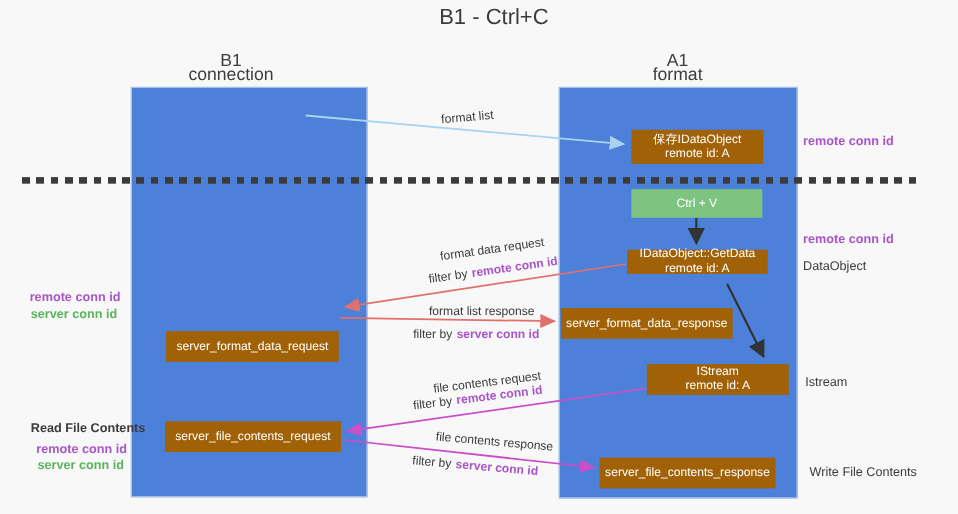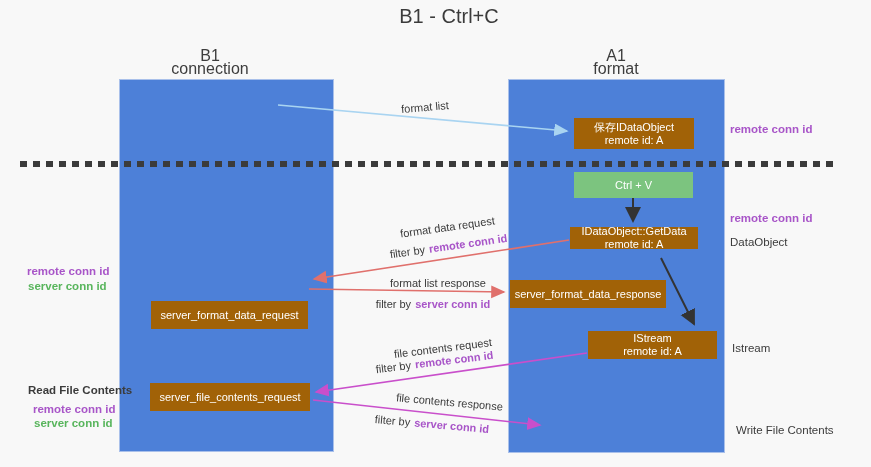--- a/index.html
+++ b/index.html
@@ -89,20 +89,23 @@
   <div class="abs node orange" style="left:510px;top:280px;width:156px;height:28px;">
     <span>server_format_data_response</span>
   </div>
   <div class="abs node orange" style="left:588px;top:331px;width:129px;height:28px;">
     <span>IStream</span>
     <span>remote id: A</span>
   </div>
   <div class="abs node orange" style="left:150px;top:383px;width:160px;height:28px;">
     <span>server_file_contents_request</span>
   </div>
+  <div class="abs node orange" style="left:545px;top:416px;width:160px;height:28px;">
+    <span>server_file_contents_response</span>
+  </div>
 
   <div class="abs flowlbl" style="left:385px;top:101px;width:80px;transform:rotate(-5deg);">
     <span>format list</span>
   </div>
 
   <div class="abs flowlbl" style="left:395px;top:221px;width:105px;transform:rotate(-8deg);">
     <span>format data request</span>
   </div>
   <div class="abs flowlbl" style="left:386px;top:240px;width:125px;transform:rotate(-8deg);">
     <span class="fprefix">filter by</span><span class="pkey">remote conn id</span>

